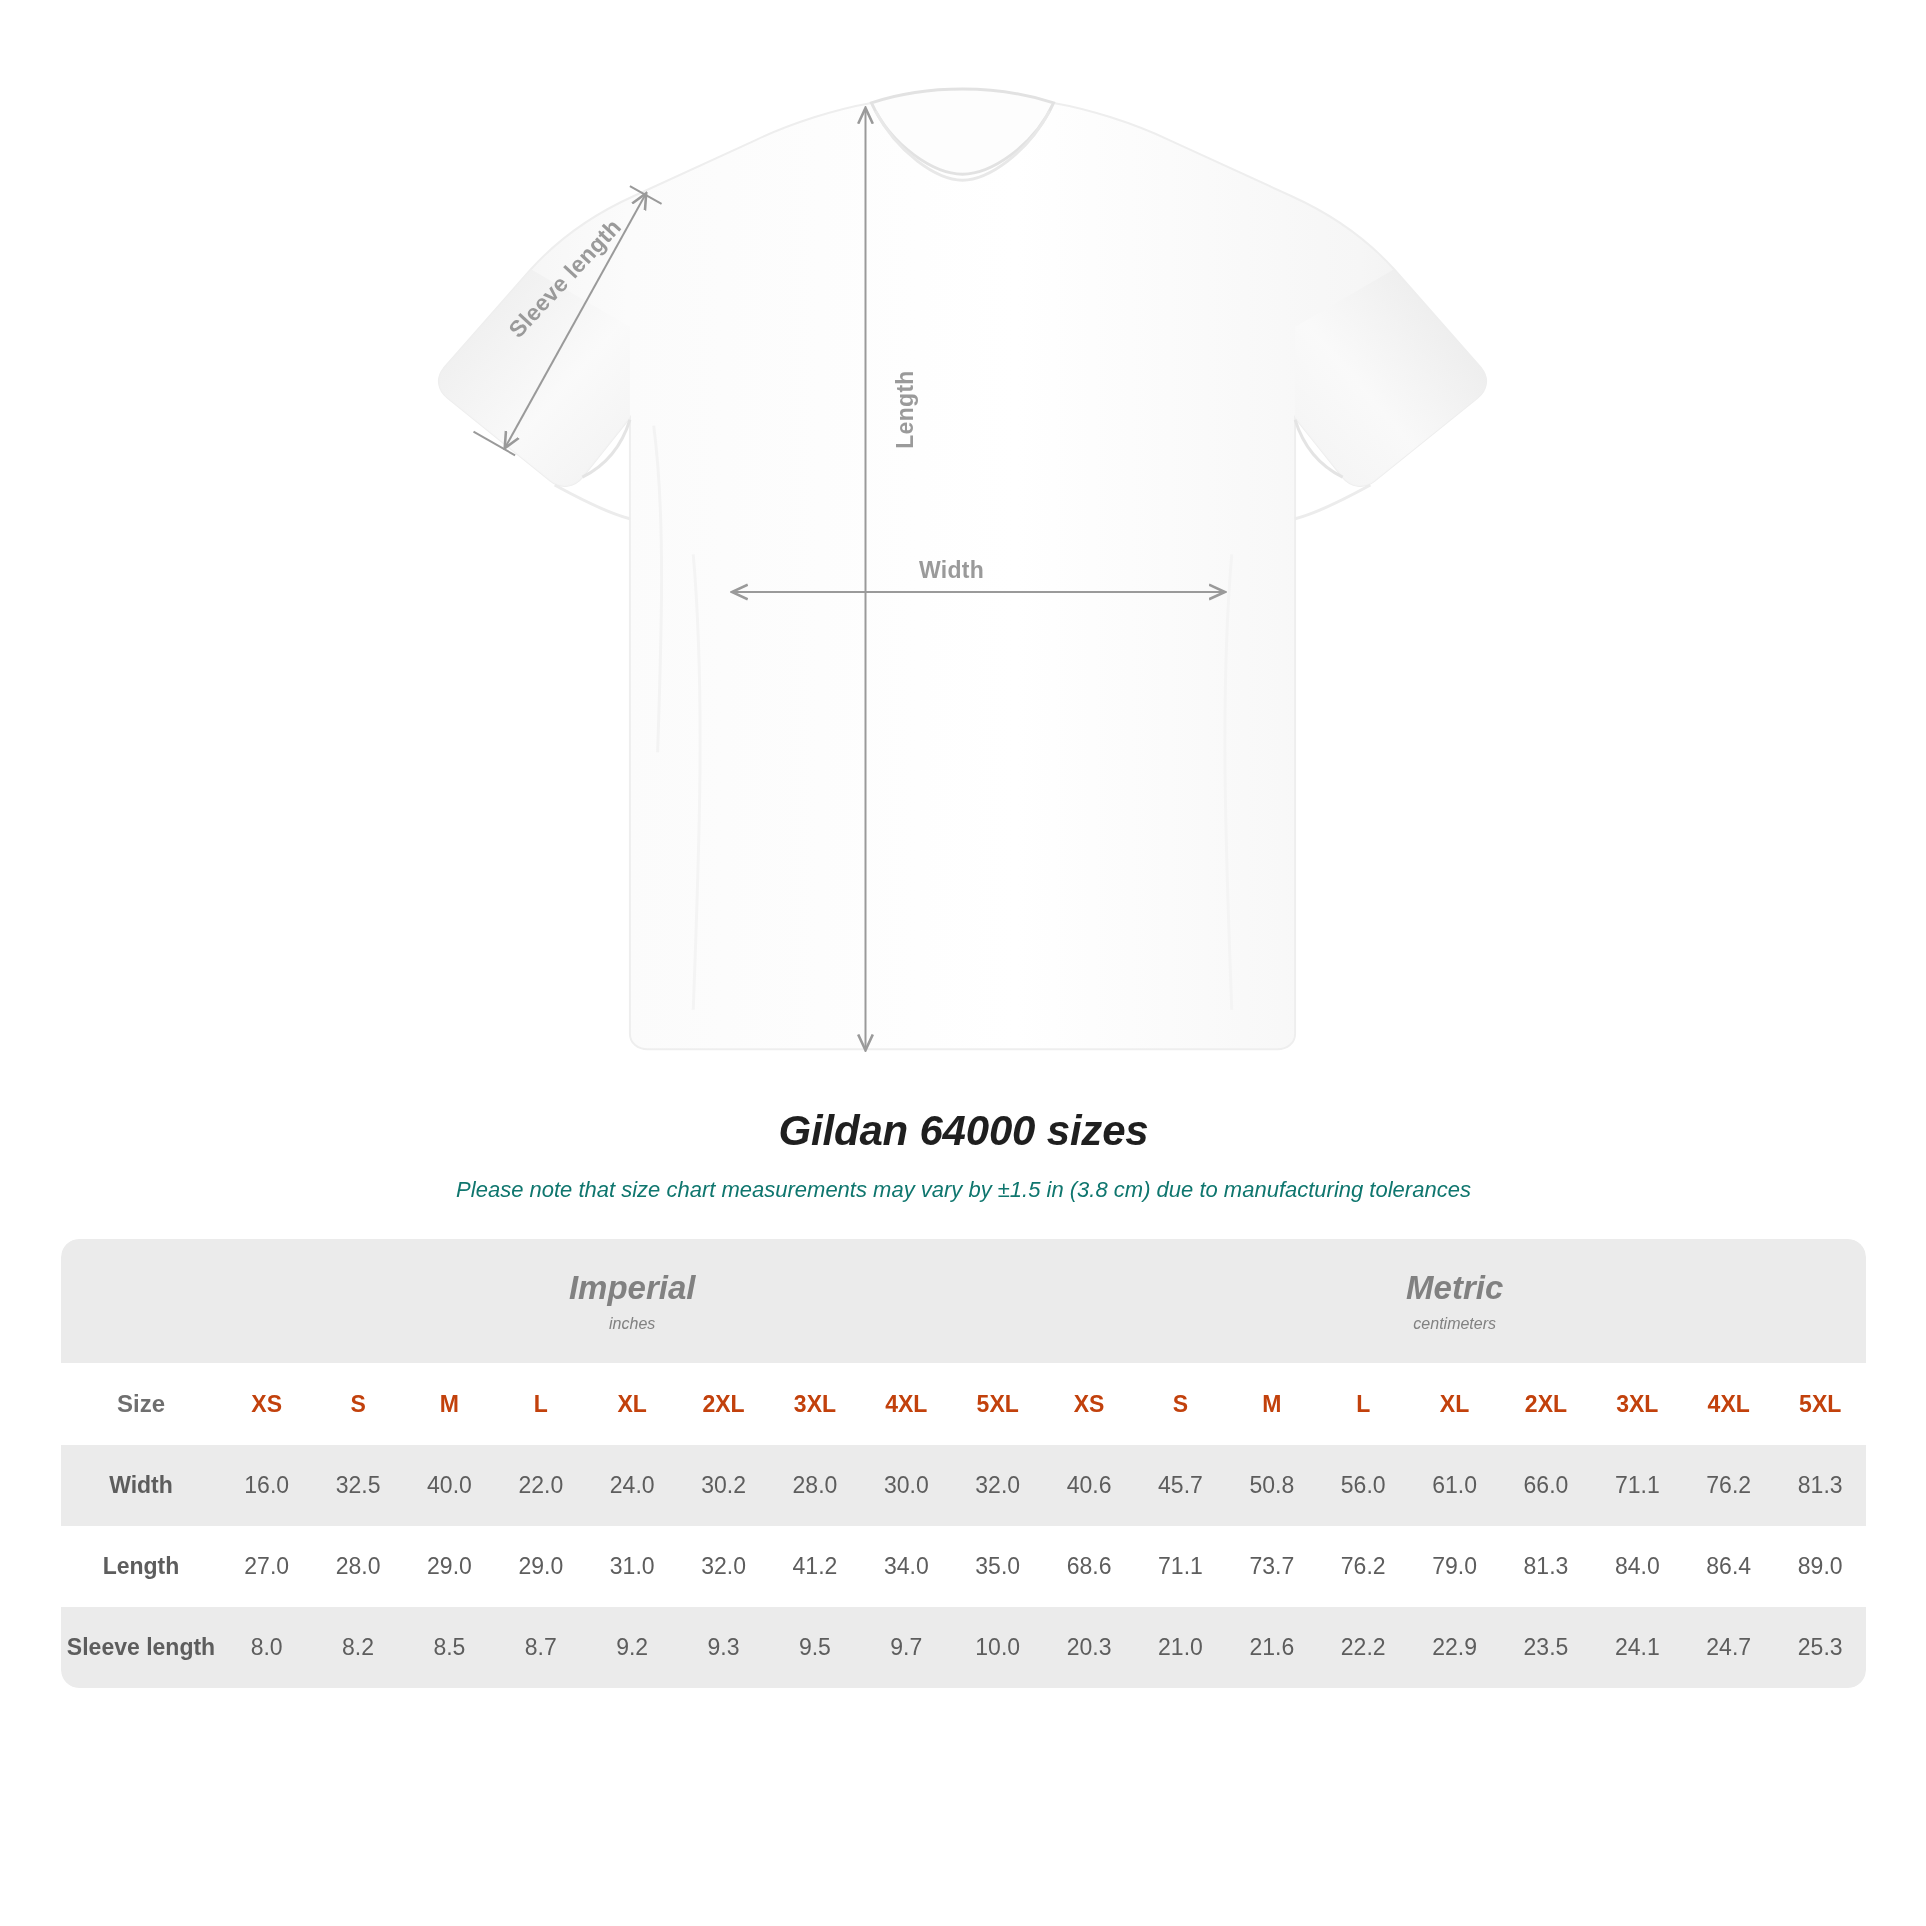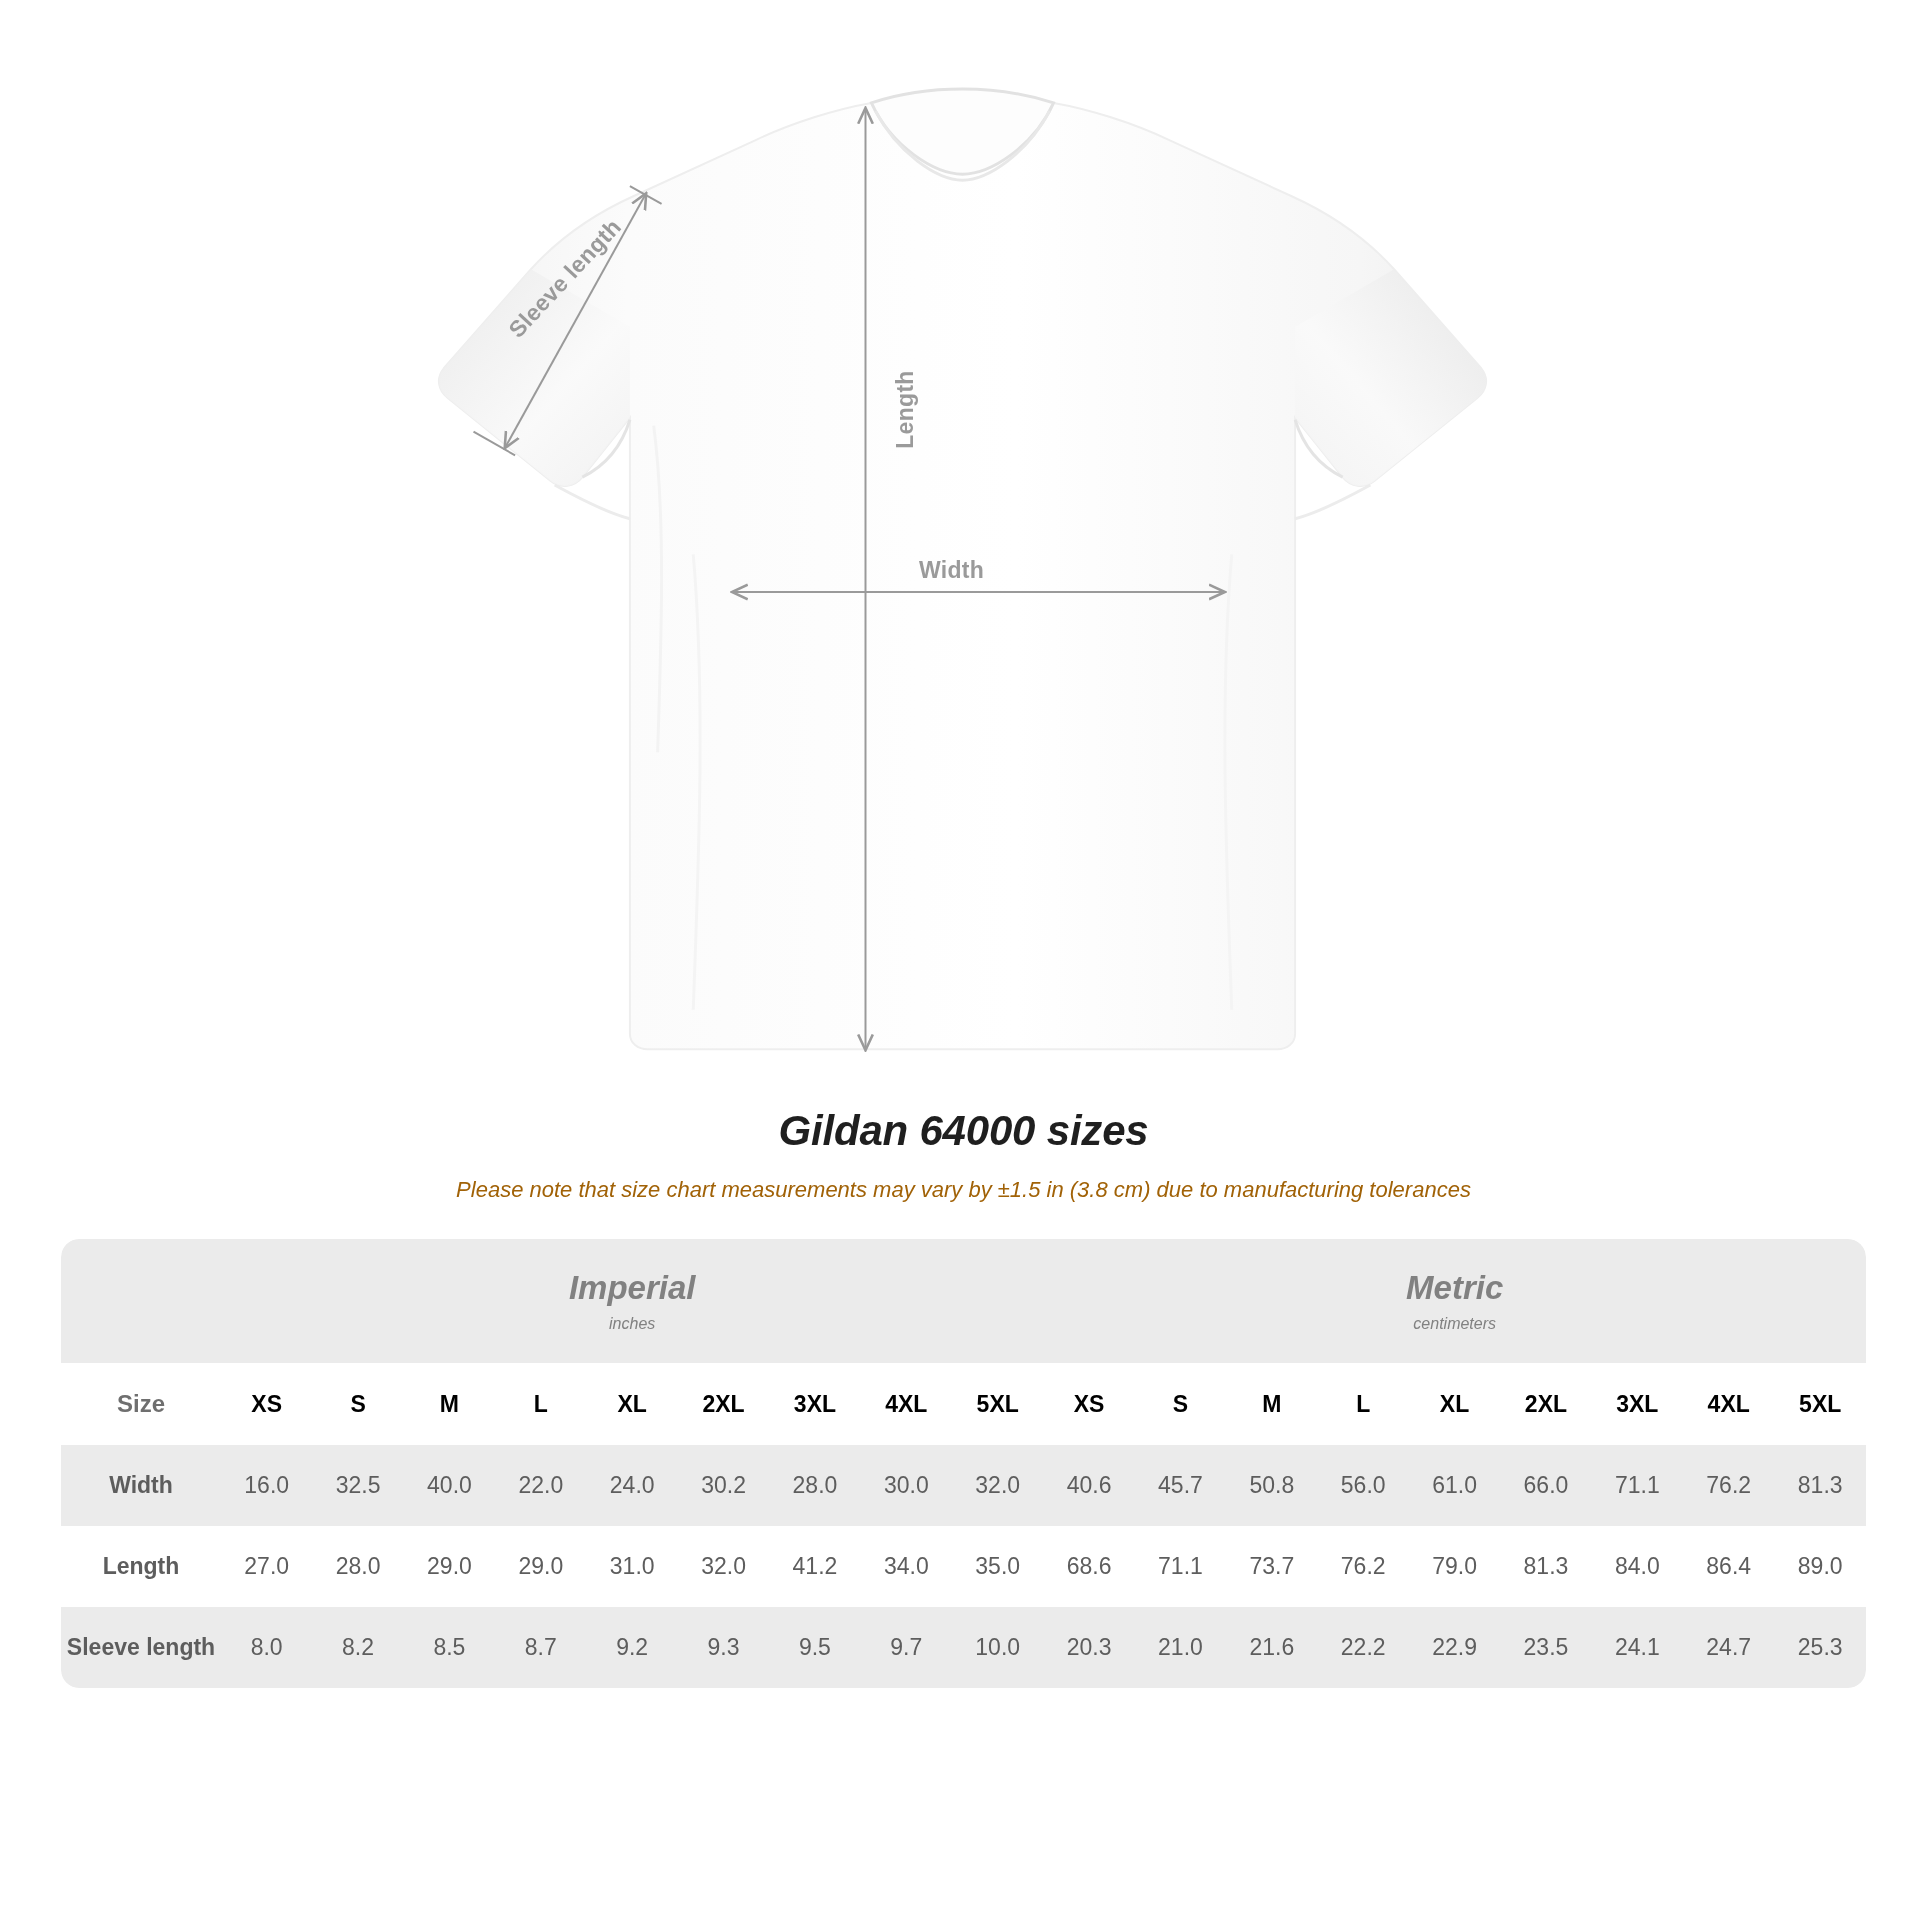--- a/index.html
+++ b/index.html
@@ -62,21 +62,21 @@
     font-size: 42px;
     font-weight: bold;
     color: #1f1f1f;
     letter-spacing: -0.2px;
     margin: 0;
     font-style: italic;
   }
   .chart-note {
     font-size: 22px;
     font-style: italic;
-    color: #a16207;
+    color: #0f766e;
     margin-top: 22px;
   }
 
   
   .table-wrap {
     margin: 36px 61px 0 61px;
     border-radius: 18px;
     overflow: hidden;
     background: #ffffff;
   }
@@ -105,21 +105,21 @@
     font-size: 16px;
     font-style: italic;
     color: #818181;
     margin-top: 8px;
   }
   .head-row td {
     background: #ffffff;
     padding: 27px 0;
     font-size: 23px;
     font-weight: bold;
-    color: #000000;
+    color: #c2410c;
   }
   .head-row td.rowhead { font-size: 24px; margin-top: 8px; }
   tr.data td {
     padding: 27px 0;
     font-size: 23px;
     color: #5d5d5d;
   }
   tr.data.shaded td { background: #ebebeb; }
   tr.data.plain td { background: #ffffff; }
   td.rowhead {

